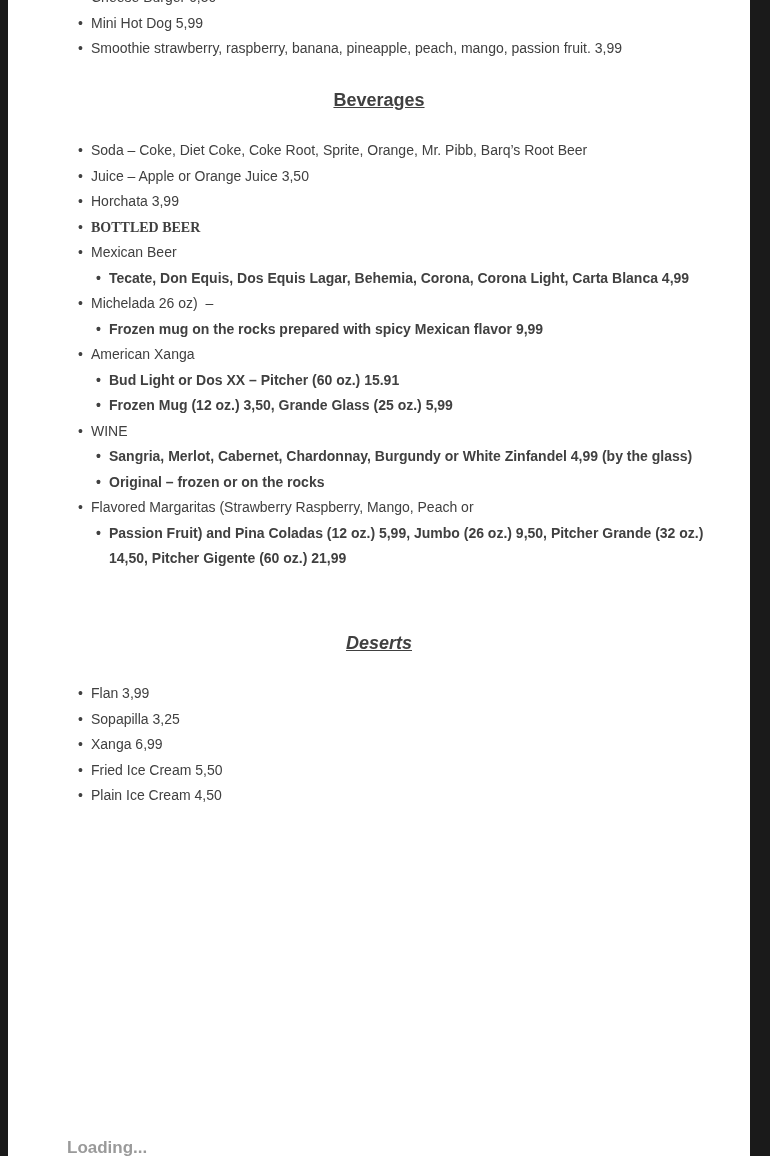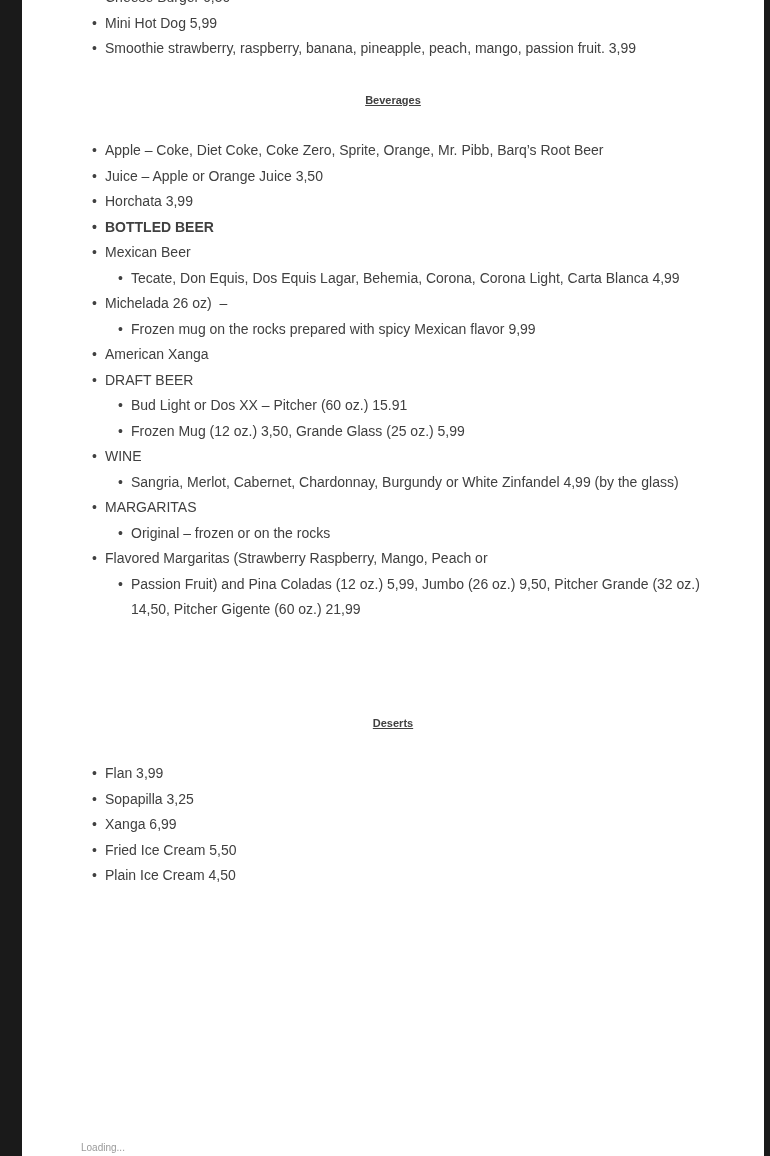--- a/index.html
+++ b/index.html
@@ -9,21 +9,21 @@
   body {
     width: 770px;
     height: 1156px;
     background: var(--page-bg, #1a1a1a);
     font-family: "Liberation Sans", "DejaVu Sans", sans-serif;
     overflow: hidden;
     position: relative;
   }
   .page {
     position: absolute;
-    left: 22px;
+    left: 8px;
     top: 0;
     width: 742px;
     height: 1156px;
     background: var(--sheet-bg, #ffffff);
   }
   .content {
     margin-left: 83px;
     width: 620px;
   }
   ul.menu-list {
@@ -42,73 +42,75 @@
     white-space: pre-wrap;
   }
   ul.menu-list li::before {
     content: "\2022";
     position: absolute;
     left: -13px;
     top: 0;
     color: var(--text-color, #404040);
   }
   ul.menu-list li.sub {
-    margin-left: 26px;
+    margin-left: 18px;
+    font-weight: bold;
   }
   ul.menu-list li.bold {
     font-weight: 700;
+    font-family: Liberation Serif, serif;
   }
   .menu-heading {
-    font-size: 11px;
+    font-size: 18px;
     line-height: 25.5px;
     font-weight: 700;
     text-decoration: underline;
     text-align: center;
     color: var(--text-color, #404040);
     margin: 26px 44px 25px 0;
   }
   .menu-heading.extra-space {
-    margin-top: 88px;
+    margin-top: 59px;
+    font-style: italic;
   }
   .loading {
     position: absolute;
     left: 59px;
     top: 1141px;
-    font-size: 10px;
+    font-size: 17px;
     line-height: 14px;
     color: #9a9a9a;
+    font-weight: bold;
   }
 </style>
 </head>
 <body>
 
 <div class="page">
   <div class="content">
       <ul class="menu-list">
         <li class="top">Cheese Burger 6,50</li>
         <li class="top">Mini Hot Dog 5,99</li>
         <li class="top">Smoothie strawberry, raspberry, banana, pineapple, peach, mango, passion fruit. 3,99</li>
       </ul>
       <h2 class="menu-heading">Beverages</h2>
       <ul class="menu-list">
-        <li class="top">Apple – Coke, Diet Coke, Coke Zero, Sprite, Orange, Mr. Pibb, Barq’s Root Beer</li>
+        <li class="top">Soda – Coke, Diet Coke, Coke Root, Sprite, Orange, Mr. Pibb, Barq’s Root Beer</li>
         <li class="top">Juice – Apple or Orange Juice 3,50</li>
         <li class="top">Horchata 3,99</li>
         <li class="top bold">BOTTLED BEER</li>
         <li class="top">Mexican Beer</li>
         <li class="sub">Tecate, Don Equis, Dos Equis Lagar, Behemia, Corona, Corona Light, Carta Blanca 4,99</li>
         <li class="top">Michelada 26 oz)  –</li>
         <li class="sub">Frozen mug on the rocks prepared with spicy Mexican flavor 9,99</li>
         <li class="top">American Xanga</li>
-        <li class="top">DRAFT BEER</li>
         <li class="sub">Bud Light or Dos XX – Pitcher (60 oz.) 15.91</li>
         <li class="sub">Frozen Mug (12 oz.) 3,50, Grande Glass (25 oz.) 5,99</li>
         <li class="top">WINE</li>
         <li class="sub">Sangria, Merlot, Cabernet, Chardonnay, Burgundy or White Zinfandel 4,99 (by the glass)</li>
-        <li class="top">MARGARITAS</li>
         <li class="sub">Original – frozen or on the rocks</li>
         <li class="top">Flavored Margaritas (Strawberry Raspberry, Mango, Peach or</li>
         <li class="sub">Passion Fruit) and Pina Coladas (12 oz.) 5,99, Jumbo (26 oz.) 9,50, Pitcher Grande (32 oz.)
 14,50, Pitcher Gigente (60 oz.) 21,99</li>
       </ul>
       <h2 class="menu-heading extra-space">Deserts</h2>
       <ul class="menu-list">
         <li class="top">Flan 3,99</li>
         <li class="top">Sopapilla 3,25</li>
         <li class="top">Xanga 6,99</li>

